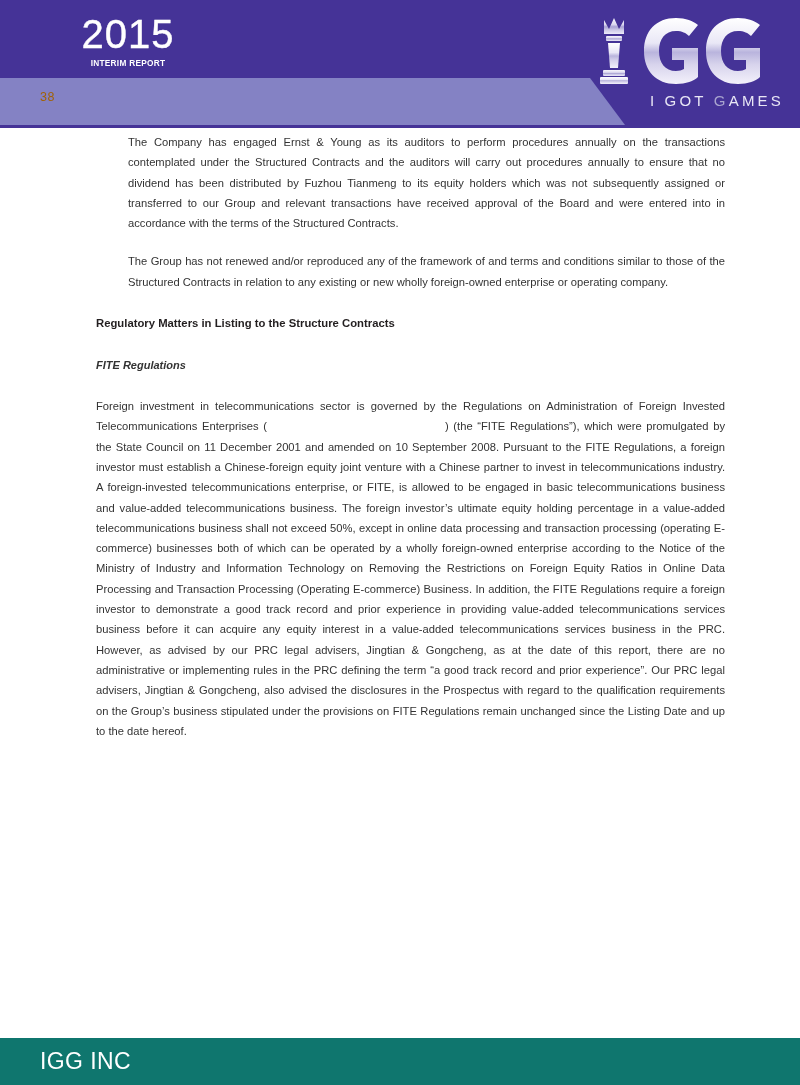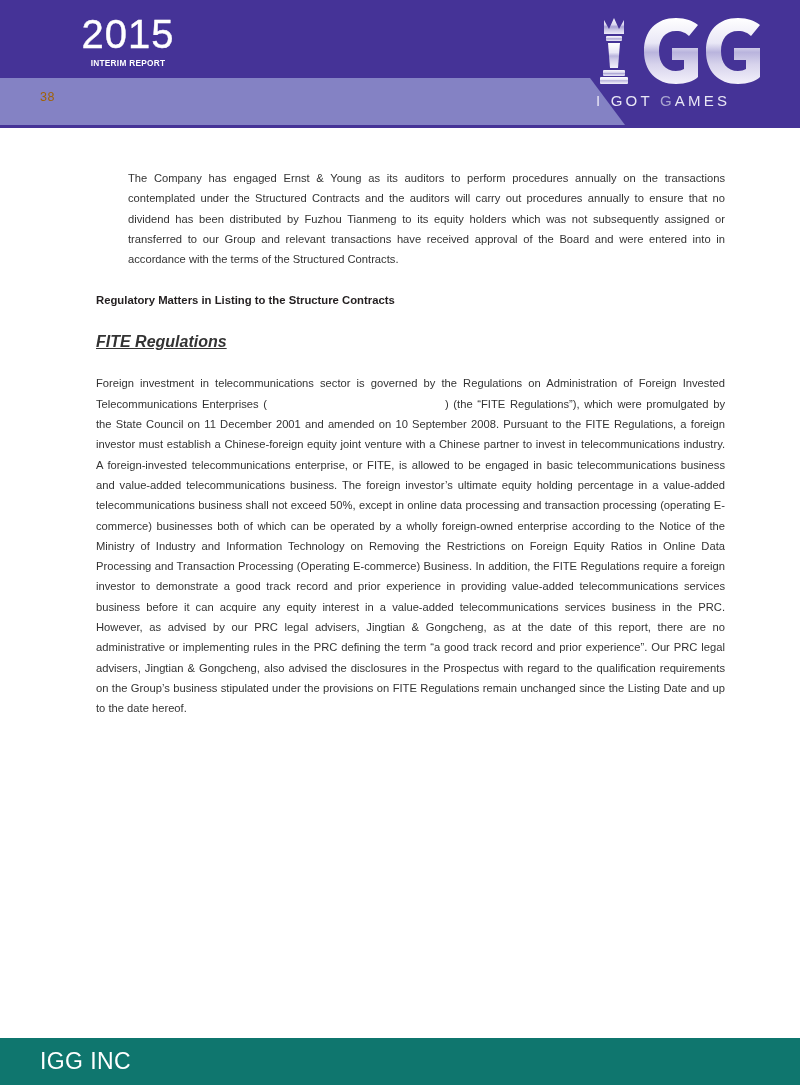--- a/index.html
+++ b/index.html
@@ -100,21 +100,21 @@
     left: 0;
     top: 0;
     width: 190px;
     height: 78px;
   }
   .logo-tagline {
     position: absolute;
     left: 2px;
     top: 80px;
     width: 188px;
-    text-align: left;
+    text-align: right;
     font-size: 15px;
     letter-spacing: 3.2px;
     color: #e8e6f5;
     white-space: nowrap;
   }
   .logo-tagline .dim { color: #a9a5cf; }
 
   
   .content {
     position: absolute;
@@ -126,36 +126,34 @@
     font-size: 11.2px;
     line-height: 20.3px;
     color: #333333;
     text-align: justify;
     text-justify: inter-word;
     margin: 0 0 18px 0;
   }
   .para.indented {
     margin-left: 32px;
     width: 597px;
-    margin-top: 36px;
   }
   .section-heading {
     font-size: 11.3px;
     font-weight: bold;
     color: #231f20;
     margin: 22px 0 0 0;
     line-height: 18px;
   }
   .sub-heading {
-    font-size: 16px;
+    font-size: 11px;
     font-style: italic;
     color: #333333;
     margin: 24px 0 0 0;
     line-height: 18px;
-    text-decoration: underline;
   }
   .body-para {
     margin-top: 22px;
   }
   .blank-glyphs {
     display: inline-block;
     width: 178px;
   }
 
   
@@ -225,20 +223,21 @@
       </g>
     </svg>
     <div class="logo-tagline"><span>I GOT </span><span class="dim">G</span><span>AMES</span></div>
   </div>
 </div>
 
 <div class="content">
 
   <p class="para indented">The Company has engaged Ernst &amp; Young as its auditors to perform procedures annually on the transactions contemplated under the Structured Contracts and the auditors will carry out procedures annually to ensure that no dividend has been distributed by Fuzhou Tianmeng to its equity holders which was not subsequently assigned or transferred to our Group and relevant transactions have received approval of the Board and were entered into in accordance with the terms of the Structured Contracts.</p>
 
+  <p class="para indented">The Group has not renewed and/or reproduced any of the framework of and terms and conditions similar to those of the Structured Contracts in relation to any existing or new wholly foreign-owned enterprise or operating company.</p>
 
 
   <h3 class="section-heading">Regulatory Matters in Listing to the Structure Contracts</h3>
 
   <h4 class="sub-heading">FITE Regulations</h4>
 
   <p class="para body-para"><span>Foreign investment in telecommunications sector is governed by the Regulations on Administration of Foreign Invested Telecommunications Enterprises (</span><span class="blank-glyphs"></span><span>) (the “FITE Regulations”), which were promulgated by the State Council on 11 December 2001 and amended on 10 September 2008. Pursuant to the FITE Regulations, a foreign investor must establish a Chinese-foreign equity joint venture with a Chinese partner to invest in telecommunications industry. A foreign-invested telecommunications enterprise, or FITE, is allowed to be engaged in basic telecommunications business and value-added telecommunications business. The foreign investor’s ultimate equity holding percentage in a value-added telecommunications business shall not exceed 50%, except in online data processing and transaction processing (operating E-commerce) businesses both of which can be operated by a wholly foreign-owned enterprise according to the Notice of the Ministry of Industry and Information Technology on Removing the Restrictions on Foreign Equity Ratios in Online Data Processing and Transaction Processing (Operating E-commerce) Business. In addition, the FITE Regulations require a foreign investor to demonstrate a good track record and prior experience in providing value-added telecommunications services business before it can acquire any equity interest in a value-added telecommunications services business in the PRC. However, as advised by our PRC legal advisers, Jingtian &amp; Gongcheng, as at the date of this report, there are no administrative or implementing rules in the PRC defining the term “a good track record and prior experience”. Our PRC legal advisers, Jingtian &amp; Gongcheng, also advised the disclosures in the Prospectus with regard to the qualification requirements on the Group’s business stipulated under the provisions on FITE Regulations remain unchanged since the Listing Date and up to the date hereof.</span></p>
 
 </div>
 

